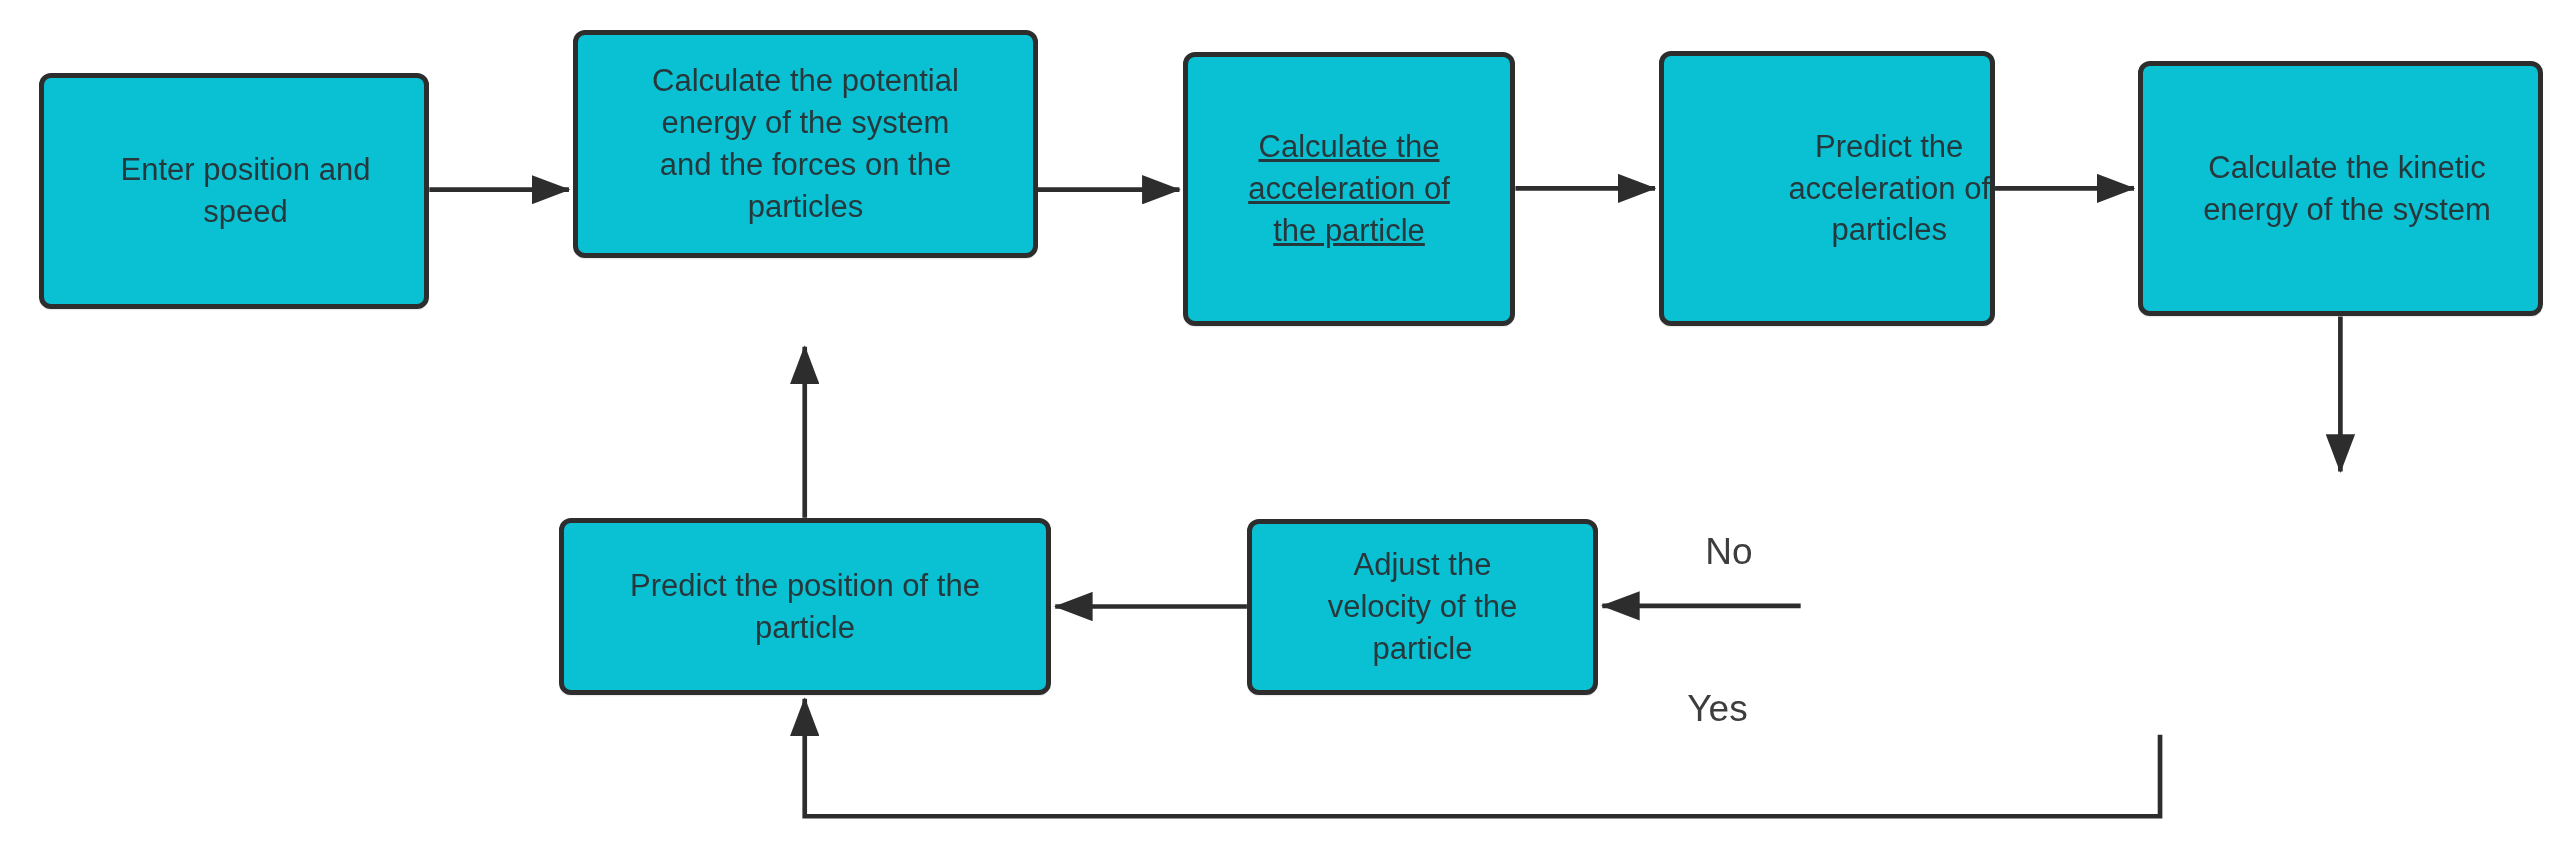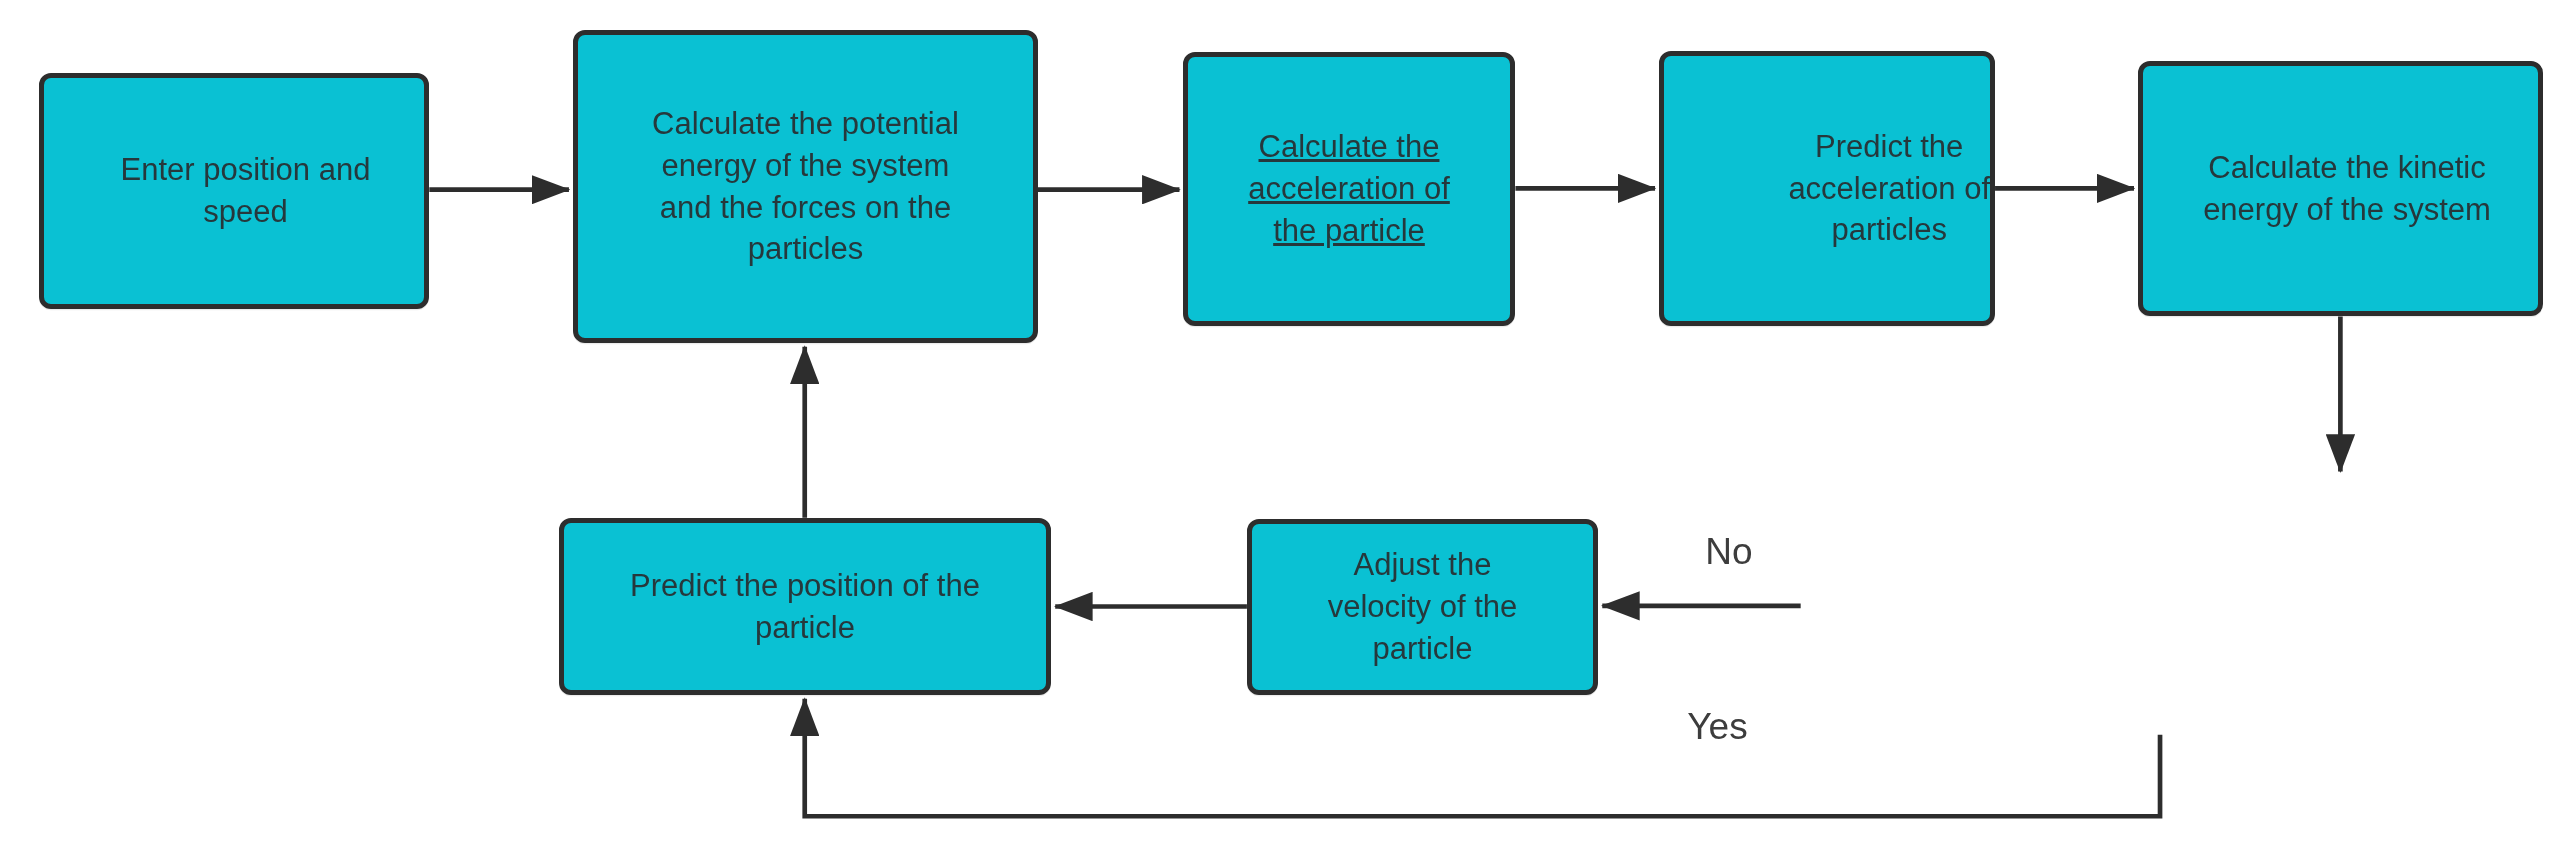--- a/index.html
+++ b/index.html
@@ -82,21 +82,21 @@
     <line class="edge" x1="1204" y1="775" x2="1204" y2="519" marker-end="url(#ah)"></line>
 
     <path class="edge" d="M 3233 1100 L 3233 1222 L 1204 1222 L 1204 1046" marker-end="url(#ah)"></path>
   </svg>
 
   <div class="node" style="left:39px; top:73px; width:390px; height:236px;padding-left:23px;">
     <span>Enter position and
 speed</span>
   </div>
 
-  <div class="node" style="left:573px; top:30px; width:465px; height:313px;">
+  <div class="node" style="left:573px; top:30px; width:465px; height:228px;">
     <span>Calculate the potential
 energy of the system
 and the forces on the
 particles</span>
   </div>
 
   <div class="node" style="left:1183px; top:52px; width:332px; height:274px;text-decoration:underline;">
     <span>Calculate the
 acceleration of
 the particle</span>
@@ -120,16 +120,16 @@
 particle</span>
   </div>
 
   <div class="node" style="left:559px; top:518px; width:492px; height:177px;">
     <span>Predict the position of the
 particle</span>
   </div>
 
   <div class="flow-label" style="left:1689px; top:533px; width:80px;">No</div>
 
-  <div class="flow-label" style="left:1674px; top:708px; width:87px;">Yes</div>
+  <div class="flow-label" style="left:1674px; top:690px; width:87px;">Yes</div>
 
 </div>
 
 
 </body></html>

